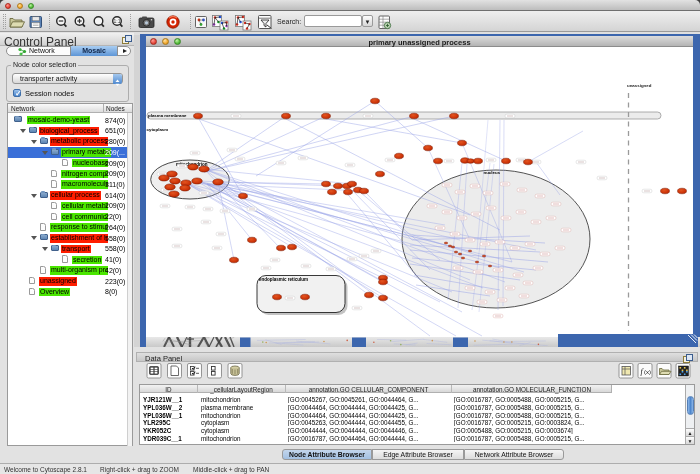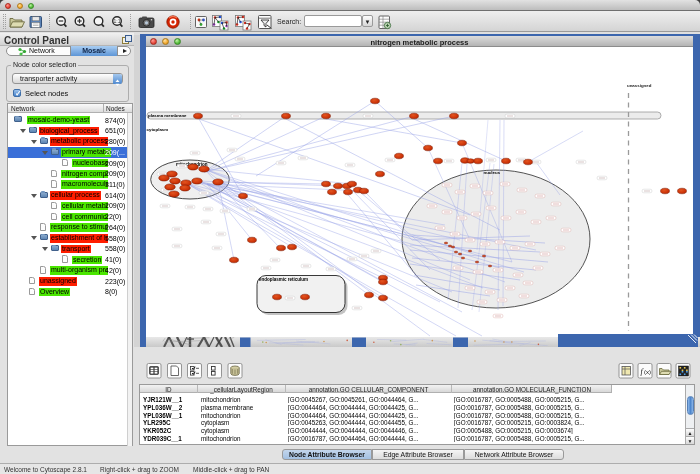--- a/index.html
+++ b/index.html
@@ -25,21 +25,21 @@
 #searchbox { position:absolute; left:304px; top:4px; width:58px; height:12px;
   background:#fff; border:1px solid #9a9a9a; border-radius:2px; }
 #searchdrop { position:absolute; left:362px; top:4px; width:11px; height:12px;
   background:linear-gradient(#fdfdfd,#d6d6d6); border:1px solid #9a9a9a; border-radius:2px;
   font-size:6px; color:#222; text-align:center; line-height:12px; }
 
 
 #leftpanel { left:0; top:32px; width:134px; height:431px; background:#e2e2e2; }
 #cphead { left:0; top:1px; width:134px; height:13px;
   background:linear-gradient(#f0f0f0,#d2d2d2); border-bottom:1px solid #b5b5b5; }
-#cphead span { position:absolute; left:4px; top:2px; font-size:10px; font-weight:bold; color:#333; }
+#cphead span { position:absolute; left:4px; top:2px; font-size:12px; font-weight:normal; color:#333; }
 #cptabs { left:6px; top:14px; width:125px; height:10px; background:#fcfcfc;
   border:1px solid #8f8f8f; border-radius:5px; overflow:hidden; }
 #tabnet { position:absolute; left:7px; top:14px; width:63px; height:10px;
   font-size:7px; color:#111; text-align:center; line-height:10px; }
 #tabmos { position:absolute; left:70px; top:14px; width:48px; height:10px;
   background:linear-gradient(#a8cdf2,#5d95d6); border-left:1px solid #8f8f8f; border-right:1px solid #8f8f8f;
   font-size:7px; font-weight:bold; color:#10264a; text-align:center; line-height:10px; }
 #tabarr { position:absolute; left:119px; top:14px; width:13px; height:10px; }
 #tabarr:after { content:""; position:absolute; left:4px; top:3px;
   border-left:4px solid #222; border-top:2.5px solid transparent; border-bottom:2.5px solid transparent; }
@@ -267,21 +267,21 @@
   <div class="abs" id="combo">
       <span>transporter activity</span>
     <div id="combobtn">
       <svg width="9" height="10">
           <path d="M4.5,1.5 L6.5,4 L2.5,4 Z" fill="#fff"></path>
           <path d="M4.5,8 L6.5,5.7 L2.5,5.7 Z" fill="#fff"></path>
         </svg>
     </div>
   </div>
   <div class="abs" id="checkbox"></div>
-  <div class="abs" id="cblbl">Select nodes</div>
+  <div class="abs" id="cblbl">Session nodes</div>
   <div class="abs" id="tree">
     <div id="treehead">
         <span class="h1">Network</span>
         <span class="vs"></span>
         <span class="h2">Nodes</span>
       </div>
     <div id="treerows">
         <div class="trow" style="top:10.8px">
           <span class="fold" style="left:6px"></span>
           <span class="lab lgreen" style="left:19px;max-width:73px">mosaic-demo-yeast</span>
@@ -379,21 +379,21 @@
 </div>
 
 <div class="abs" id="splitter"></div>
 <div class="abs" style="left:134px;top:32px;width:566px;height:3px;background:#dfdfdf;"></div>
 
 <div class="abs" id="iframe">
   <div id="iftitle">
     <div class="tl" style="left:4px;background:radial-gradient(circle at 35% 30%,#ff9d95,#e8473b 60%,#b82d22);border:0.5px solid #a02a20;"></div>
     <div class="tl" style="left:16px;background:radial-gradient(circle at 35% 30%,#ffe3a0,#f2a92f 60%,#cc8a1c);border:0.5px solid #a8761c;"></div>
     <div class="tl" style="left:28px;background:radial-gradient(circle at 35% 30%,#c4f2a8,#55bd3c 60%,#3a9829);border:0.5px solid #3a8828;"></div>
-    <div id="iftext">nitrogen metabolic process</div>
+    <div id="iftext">primary unassigned process</div>
   </div>
   <div id="canvas">
     <svg id="net" width="547" height="290" viewBox="146 47 547 290" preserveAspectRatio="none">
         <defs>
 <radialGradient id="ng" cx="40%" cy="35%" r="75%">
  <stop offset="0%" stop-color="#e25420"></stop>
             <stop offset="65%" stop-color="#cd3408"></stop>
             <stop offset="100%" stop-color="#a82605"></stop>
 </radialGradient>
 <g id="lb">
@@ -680,20 +680,27 @@
     </svg>
 </div>
 
 <div class="abs" style="left:558px;top:333.5px;width:140px;height:13.5px;background:#3c66ae;">
   <svg width="140" height="13.5">
       <path d="M130,1 L138,9 M133,0.5 L139,6.5 M136,0.5 L139.5,4" stroke="#e8eef8" stroke-width="1"></path>
     </svg>
 </div>
 
 <div class="abs" id="datapanel">
+  <div id="dphead">
+      <span>Data Panel</span>
+    <svg width="10" height="9" style="position:absolute;right:4px;top:0.5px">
+      <rect x="0.5" y="2.5" width="6" height="6" fill="#f6f2e2" stroke="#8d7c3a" stroke-width="1"></rect>
+      <rect x="3.5" y="0.5" width="6" height="6" fill="#dce6f4" stroke="#3a5c8d" stroke-width="1"></rect>
+    </svg>
+  </div>
   <svg id="dpicons" width="566" height="22" style="position:absolute;left:0;top:13px">
       <rect x="13" y="3.5" width="14" height="14.5" rx="1.5" fill="#fcfcfc" stroke="#8a8a8a" stroke-width="0.9"></rect>
 <rect x="15.5" y="6.5" width="9" height="8" rx="1" fill="#3c3c3c" stroke="#222" stroke-width="0.6"></rect>
 <rect x="16.6" y="7.6" width="2.8" height="1.6" fill="#fff"></rect>
       <rect x="20.6" y="7.6" width="2.8" height="1.6" fill="#fff"></rect>
 <rect x="16.6" y="9.8" width="2.8" height="1.6" fill="#fff"></rect>
       <rect x="20.6" y="9.8" width="2.8" height="1.6" fill="#fff"></rect>
 <rect x="16.6" y="12" width="2.8" height="1.6" fill="#fff"></rect>
       <rect x="20.6" y="12" width="2.8" height="1.6" fill="#fff"></rect>
 

